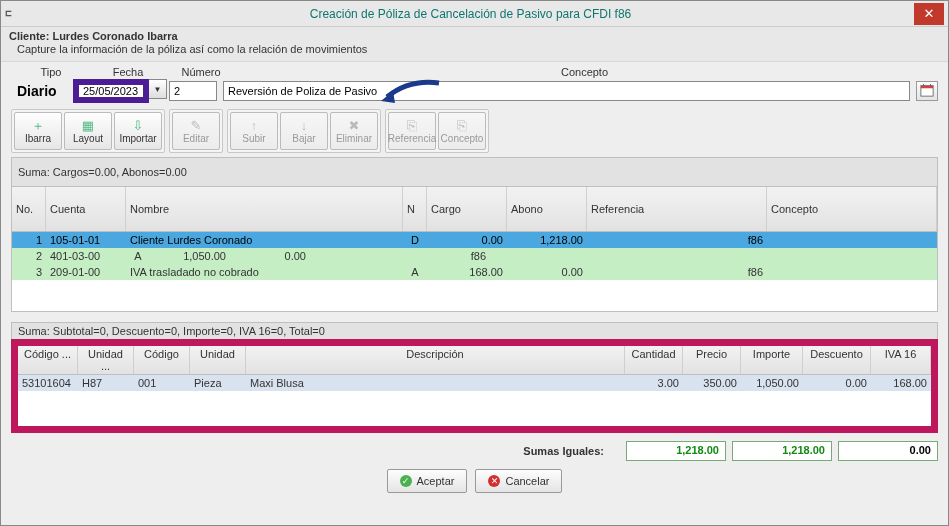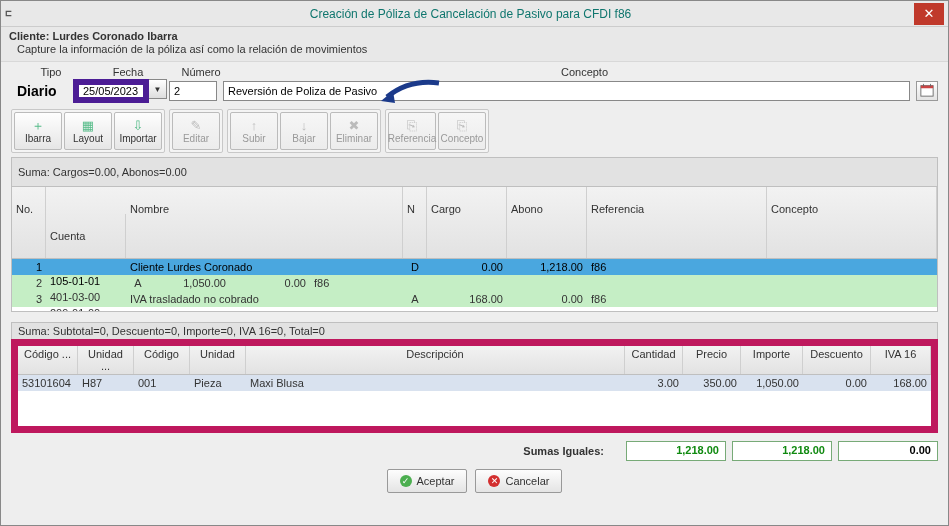--- a/index.html
+++ b/index.html
@@ -190,26 +190,26 @@
     background: linear-gradient(#f2f2f2,#e2e2e2);
     border-bottom: 1px solid #bfbfbf;
     font-weight: normal;
   }
   .grid-header > div {
     border-right: 1px solid #cfcfcf;
     padding: 16px 4px;
     text-align: left;
   }
   .c-no { width: 34px; text-align: right; }
-  .c-cuenta { width: 80px; margin-top: 27px; }
+  .c-cuenta { width: 80px; }
   .c-nombre { flex: 1; text-align: left; }
   .c-n { width: 24px; }
   .c-cargo { width: 80px; text-align: right; }
   .c-abono { width: 80px; text-align: right; }
-  .c-ref { width: 180px; text-align: left; }
+  .c-ref { width: 180px; text-align: right; }
   .c-conc { width: 170px; text-align: left; }
   .grid-row {
     display: flex;
     height: 16px;
     align-items: center;
   }
   .grid-row > div {
     padding: 0 4px;
     overflow: hidden;
     white-space: nowrap;

